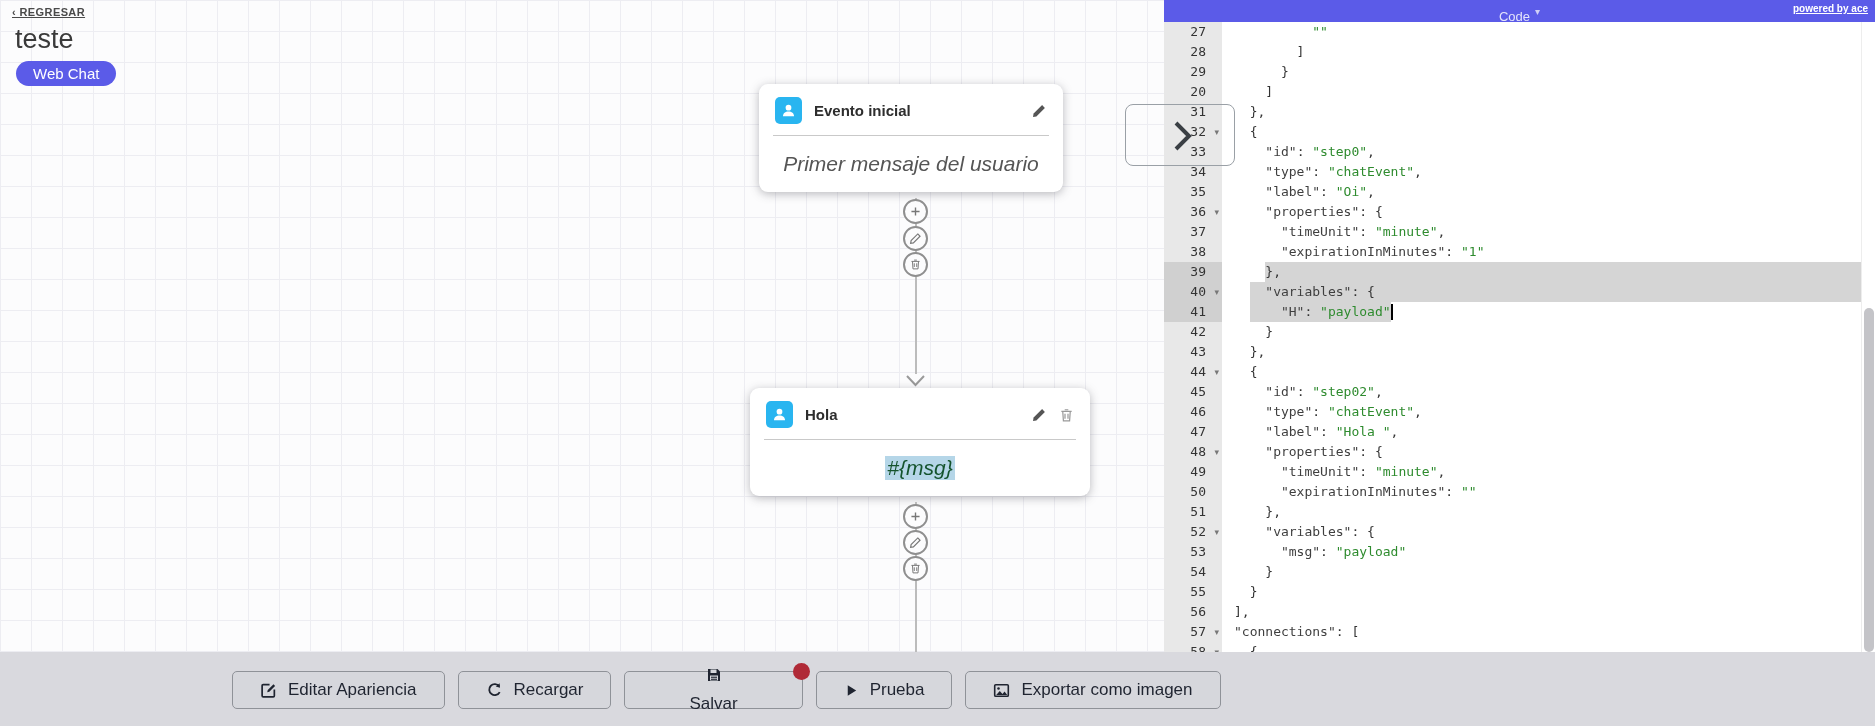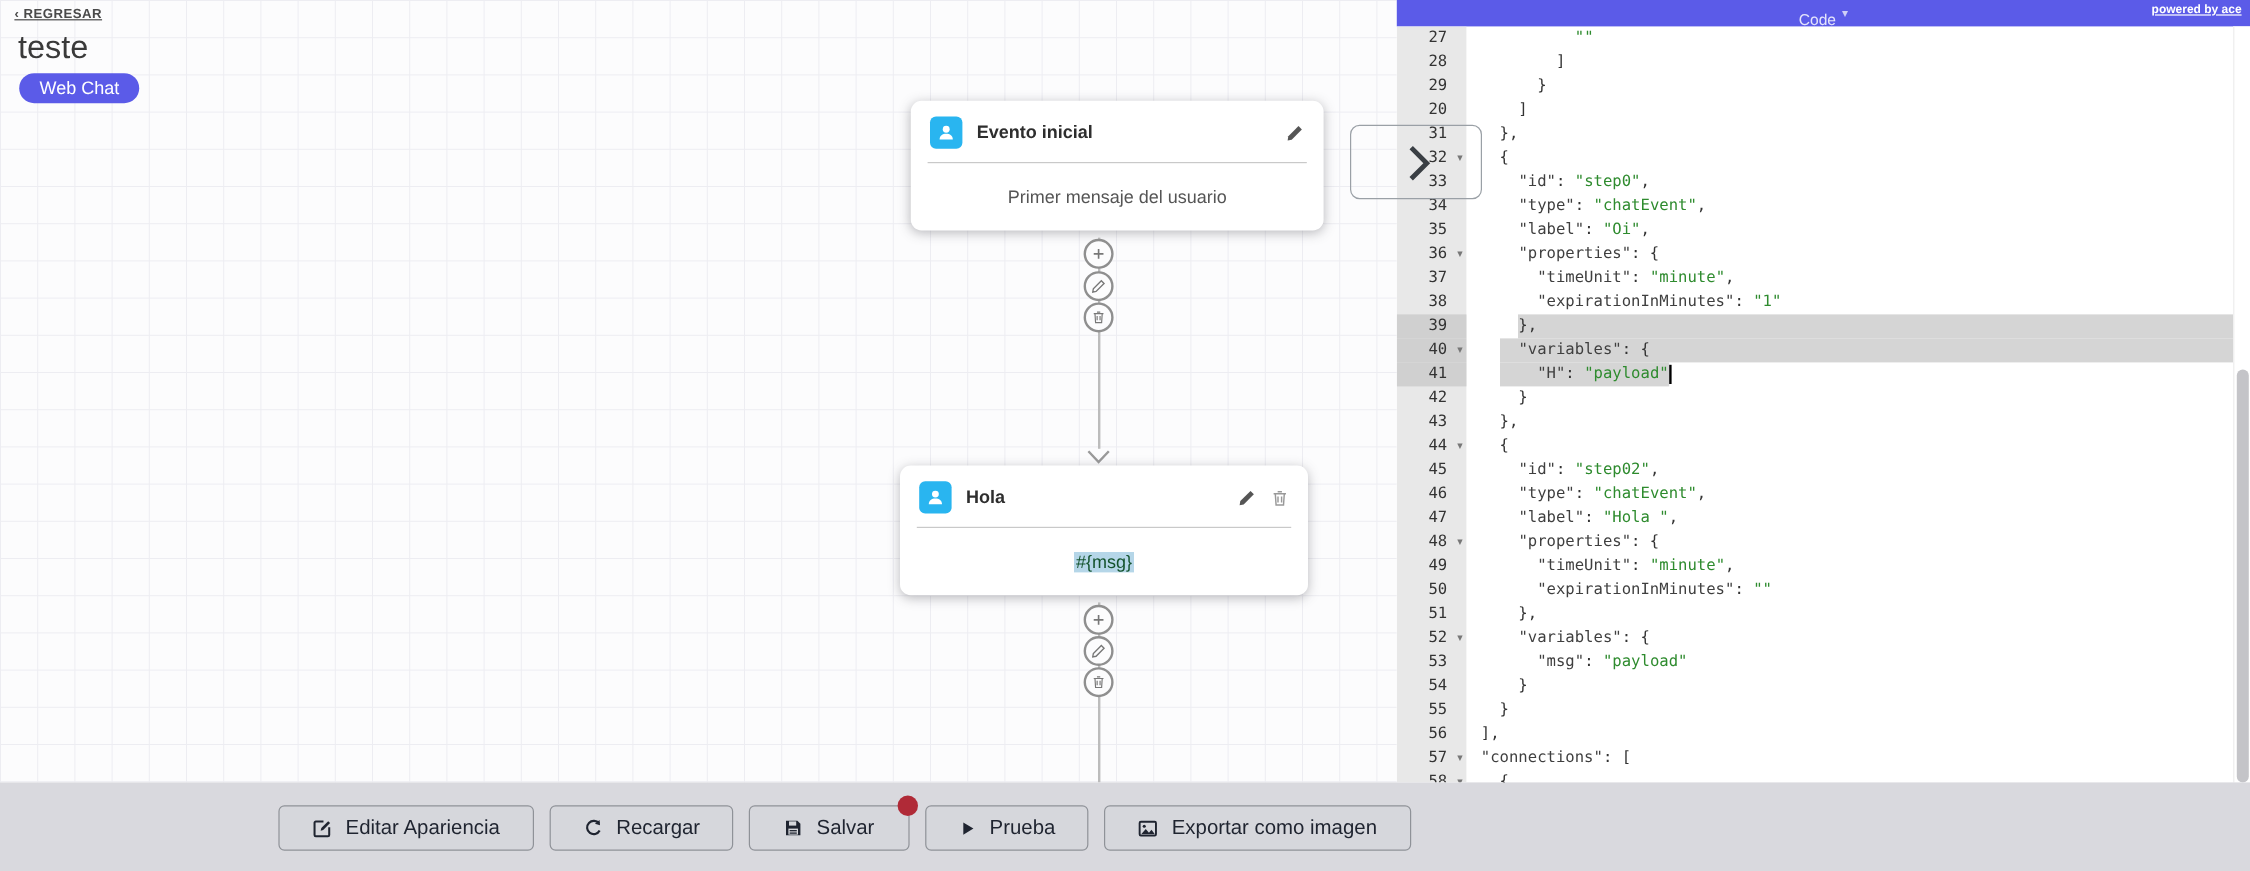--- a/index.html
+++ b/index.html
@@ -42,21 +42,21 @@
   .node-avatar {
     width:27px; height:27px; border-radius:5px; background:#29b5f0;
     display:flex; align-items:center; justify-content:center; flex:none;
   }
   .node-title { font-size:15px; font-weight:bold; color:#2e2e2e; flex:1; }
   .node-tools { display:flex; align-items:center; gap:12px; }
   .icon-btn { background:none; border:none; cursor:pointer; padding:0; line-height:0; }
   .node-divider { border-top:1px solid #c9c9c9; margin:0 14px; }
   .node-body {
     height:56px; display:flex; align-items:center; justify-content:center;
-    font-size:15px; color:#555;
+    font-style:italic; font-size:21px; color:#555;
   }
   .msg-var { background:#b5d6e8; padding:0 2px; color:#14532d; }
 
   
   .v-line { position:absolute; width:2px; background:#bcbcbc; }
   .conn-circle {
     position:absolute; width:25px; height:25px; border-radius:50%;
     background:#fcfcfd; border:2px solid #8f8f8f;
     display:flex; align-items:center; justify-content:center;
     cursor:pointer; line-height:0; padding:0;
@@ -127,40 +127,40 @@
   }
   .btn-row {
     position:absolute; left:232px; top:19px; display:flex; gap:13px;
   }
   .tb-btn {
     height:38px; display:flex; align-items:center; justify-content:center; gap:11px;
     background:#d6d7dc; border:1px solid #8f9298; border-radius:5px;
     padding:0 27px; font-family:"Liberation Sans", sans-serif;
     font-size:17px; color:#1f2430; cursor:pointer; position:relative;
   }
-  .tb-btn.wide { padding:0 28px; }
+  .tb-btn.wide { padding:0 64px;flex-direction:column; }
   .tb-btn.primary { background:#5b5be8; border-color:#5b5be8; color:#fff; font-weight:bold; }
   .tb-ic { line-height:0; }
   .dot {
     position:absolute; right:-8px; top:-9px; width:17px; height:17px;
     border-radius:50%; background:#b02a37;
   }
 </style>
 </head>
 <body>
 
 <div id="app">
 
   <div class="canvas">
 
     <a class="back-link">‹ REGRESAR</a>
     <div class="flow-title">teste</div>
     <div class="channel-badge">Web Chat</div>
 
-    <div class="node" style="left:759px; top:84px; width:344px;">
+    <div class="node" style="left:759px; top:84px; width:304px;">
       <div class="node-head">
         <span class="node-avatar">
           <svg width="17" height="17" viewBox="0 0 16 16">
               <circle cx="8" cy="5.4" r="2.7" fill="#fff"></circle>
               <path d="M2.8 13.4c0-3 2.3-4.5 5.2-4.5s5.2 1.5 5.2 4.5z" fill="#fff"></path>
             </svg>
         </span>
         <span class="node-title">Evento inicial</span>
         <span class="node-tools">
           <button class="icon-btn">

